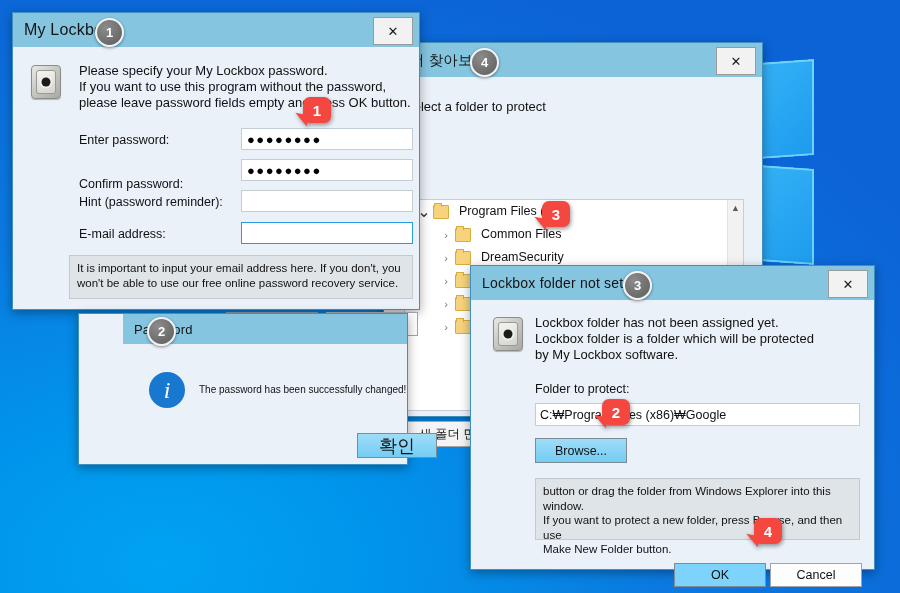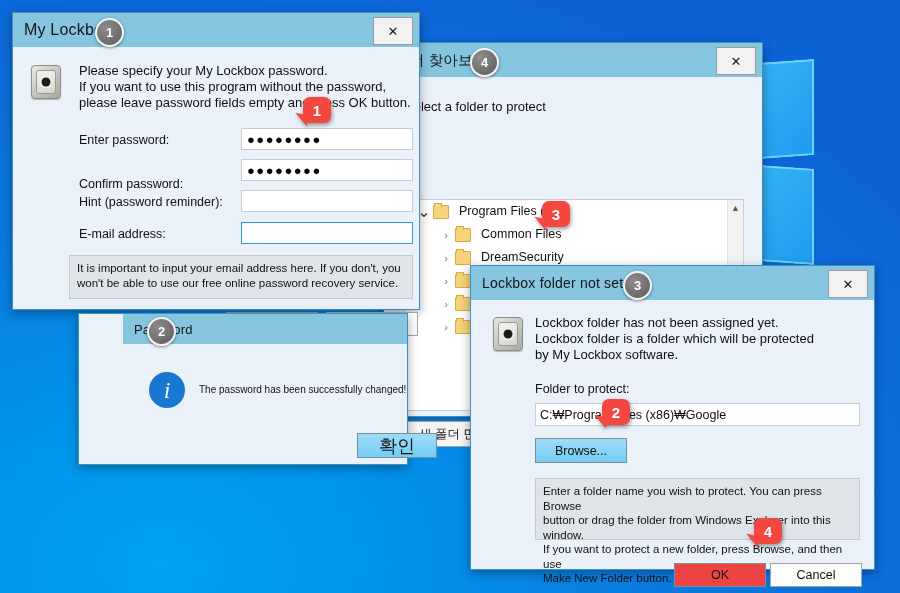--- a/index.html
+++ b/index.html
@@ -56,21 +56,21 @@
   .pwdots{
     box-sizing:border-box;height:22px;border:1px solid #c4ccd4;background:#fff;
     font-size:13px;color:#000;letter-spacing:1.5px;
     display:flex;align-items:center;padding:0 5px;overflow:hidden;
   }
   .btn{
     box-sizing:border-box;border:1px solid #9fa4a8;background:#fdfdfd;
     font-family:"Liberation Sans",sans-serif;font-size:12.5px;color:#111;
     display:flex;align-items:center;justify-content:center;cursor:pointer;
   }
-  .btn.primary{background:#ef4444;border:1px solid #7d8d95;}
+  .btn.primary{background:#7dd3fc;border:1px solid #7d8d95;}
   .btn.primary2{background:linear-gradient(#9fdcf8,#74cdf4);border:1px solid #7d8d95;}
   .infobox{
     box-sizing:border-box;background:#dfe4e9;border:1px solid #c2c9cf;
     font-size:11.5px;color:#111;line-height:14.5px;padding:5px 7px;
   }
   
   .safe{
     width:30px;height:34px;border-radius:4px;
     background:linear-gradient(135deg,#e9e9e6 0%,#c9c9c4 45%,#a9a9a4 100%);
     border:1px solid #8c8c88;position:relative;box-sizing:border-box;
@@ -272,21 +272,20 @@
       <div class="txt">Lockbox folder is a folder which will be protected</div>
       <div class="txt">by My Lockbox software.</div>
     </div>
 
     <div class="lbl" style="position:absolute;left:64px;top:82px;">Folder to protect:</div>
     <input class="fld" style="position: absolute; left: 64px; top: 103px; width: 325px; height: 23px;" value="C:₩Program Files (x86)₩Google">
 
     <div class="btn primary2" style="position:absolute;left:64px;top:138px;width:92px;height:25px;">Browse...</div>
 
     <div class="infobox" style="position:absolute;left:64px;top:178px;width:325px;height:62px;">
-      <div>Enter a folder name you wish to protect. You can press Browse</div>
       <div>button or drag the folder from Windows Explorer into this window.</div>
       <div>If you want to protect a new folder, press Browse, and then use</div>
       <div>Make New Folder button.</div>
     </div>
 
     <div class="btn primary" style="position:absolute;left:203px;top:263px;width:92px;height:24px;">OK</div>
     <div class="btn" style="position:absolute;left:299px;top:263px;width:92px;height:24px;">Cancel</div>
   </div>
   <div class="badge" style="left:152px;top:5px;">3</div>
   <div class="callout" style="left:131px;top:133px;">2</div>

